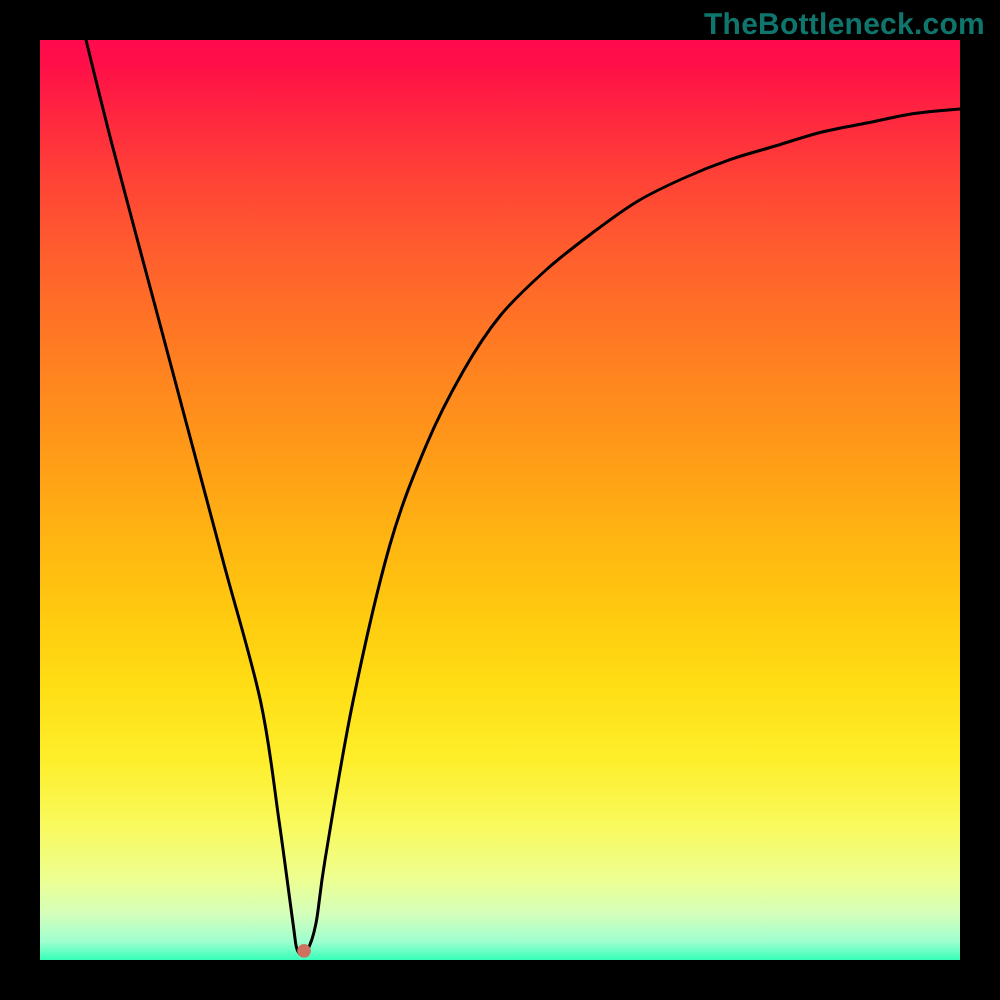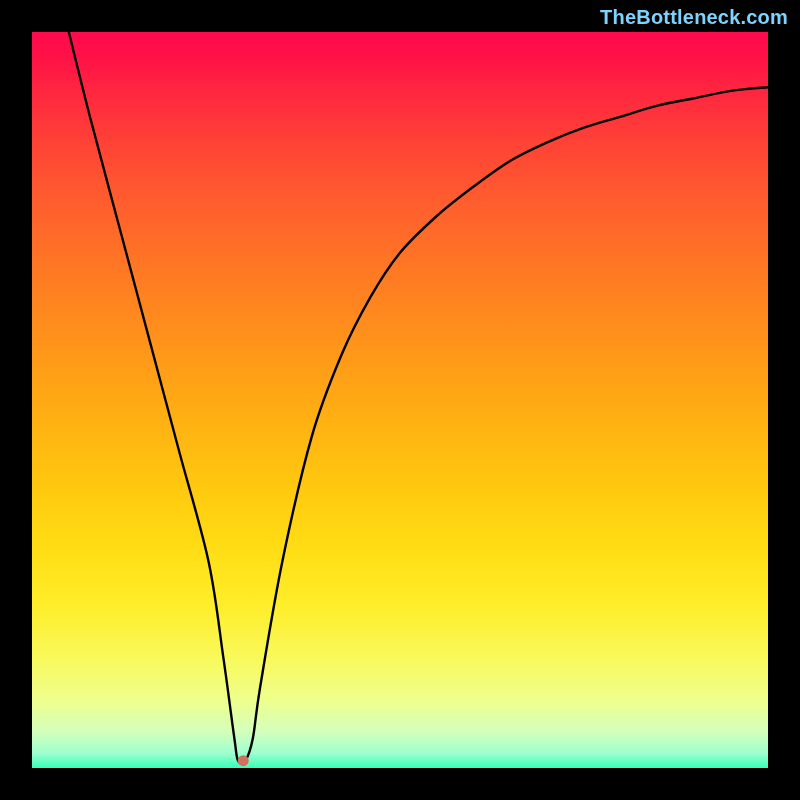--- a/index.html
+++ b/index.html
@@ -41,23 +41,23 @@
     left: 0;
     top: 0;
     width: 736px;
     height: 736px;
   }
   .watermark {
     position: absolute;
     top: 6px;
     right: 12px;
     font-family: Arial, Helvetica, sans-serif;
-    font-size: 20px;
+    font-size: 24px;
     font-weight: bold;
-    color: #7dd3fc;
+    color: #0f766e;
     letter-spacing: 0.2px;
   }
 </style>
 </head>
 <body>
 
 <div class="chart-container">
   <div class="watermark">TheBottleneck.com</div>
   <div class="plot-area">
     <svg class="curve-svg" viewBox="0 0 736 736" preserveAspectRatio="none">

